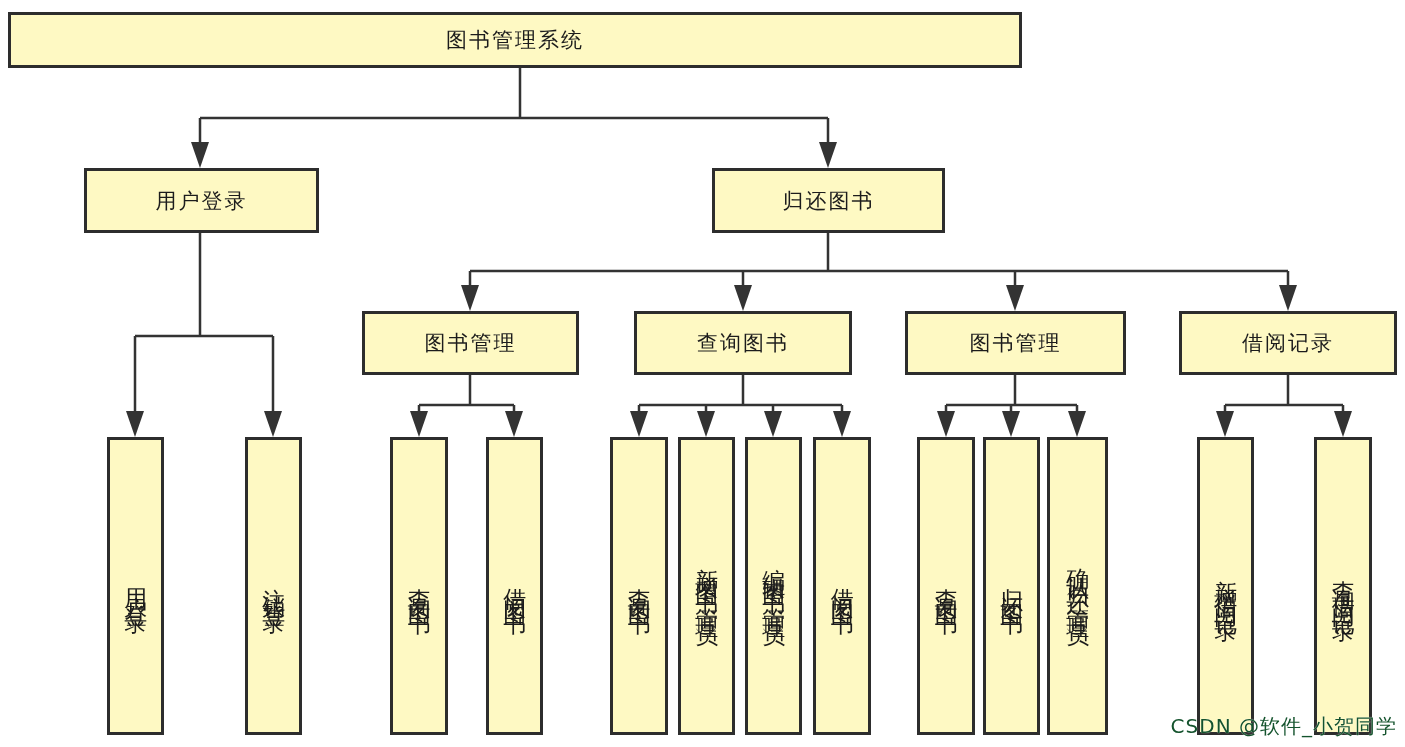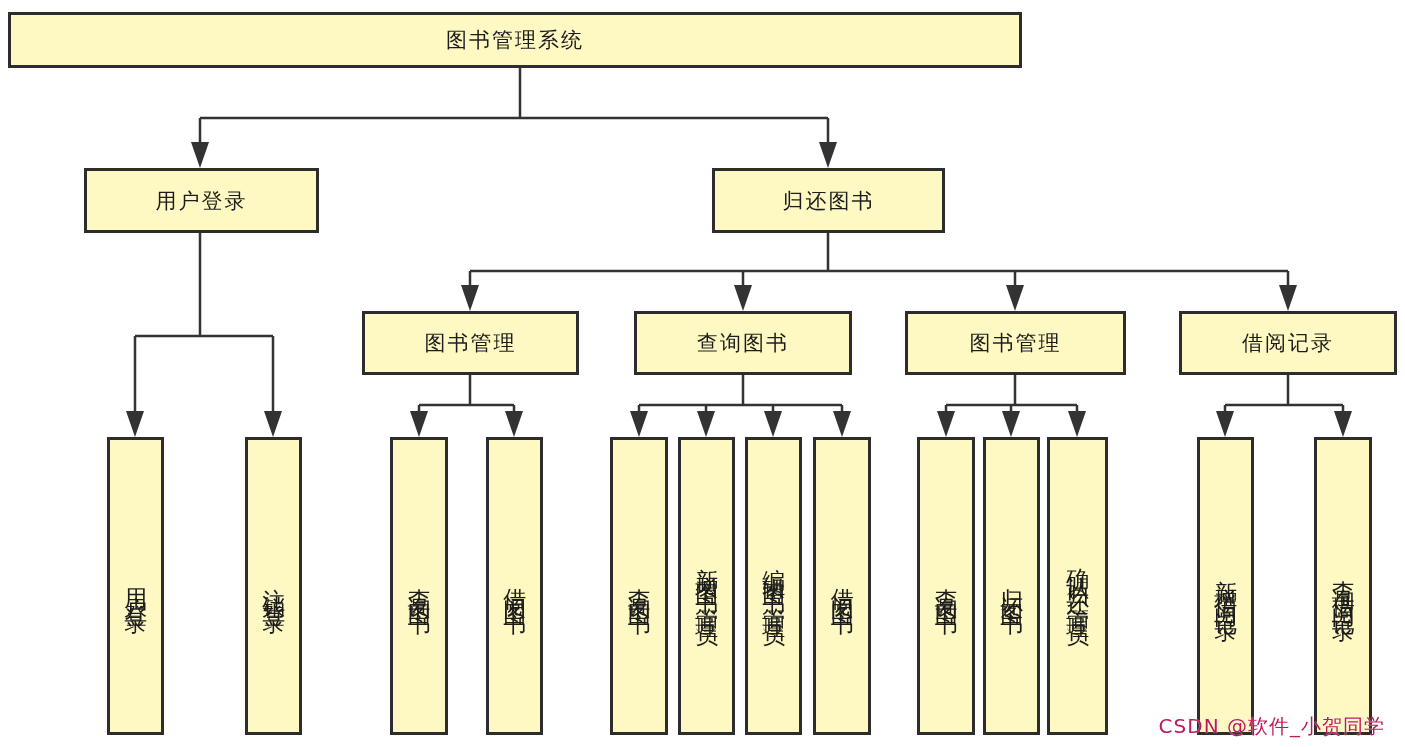--- a/index.html
+++ b/index.html
@@ -25,24 +25,24 @@
   .v-node span{
     writing-mode:vertical-rl;
     text-orientation:mixed;
     font-size:23px;
     letter-spacing:8px;
     line-height:1.1;
     white-space:nowrap;
   }
   .watermark{
     position:absolute;
-    right:20px;
+    right:8px;
     bottom:7px;
     font-size:20px;
-    color:#be185d;
+    color:#14532d;
     letter-spacing:1px;
     white-space:nowrap;
     text-shadow:0 0 1px #ffffff;
   }
 </style>
 </head>
 <body>
 
 <div class="canvas">
 

